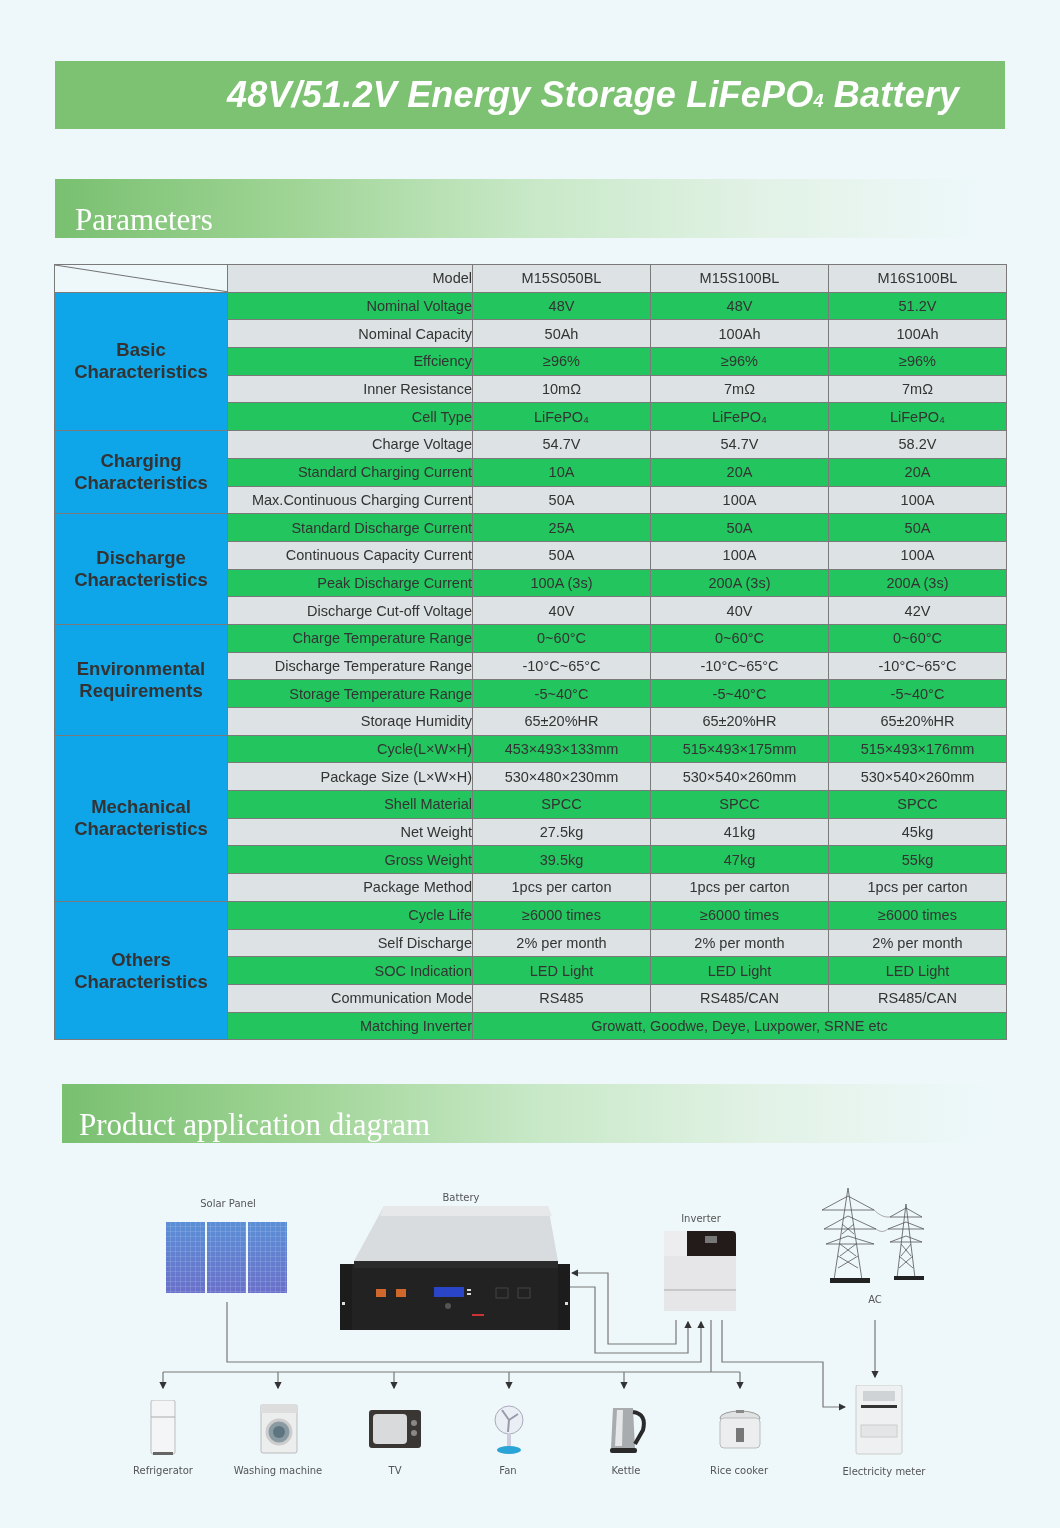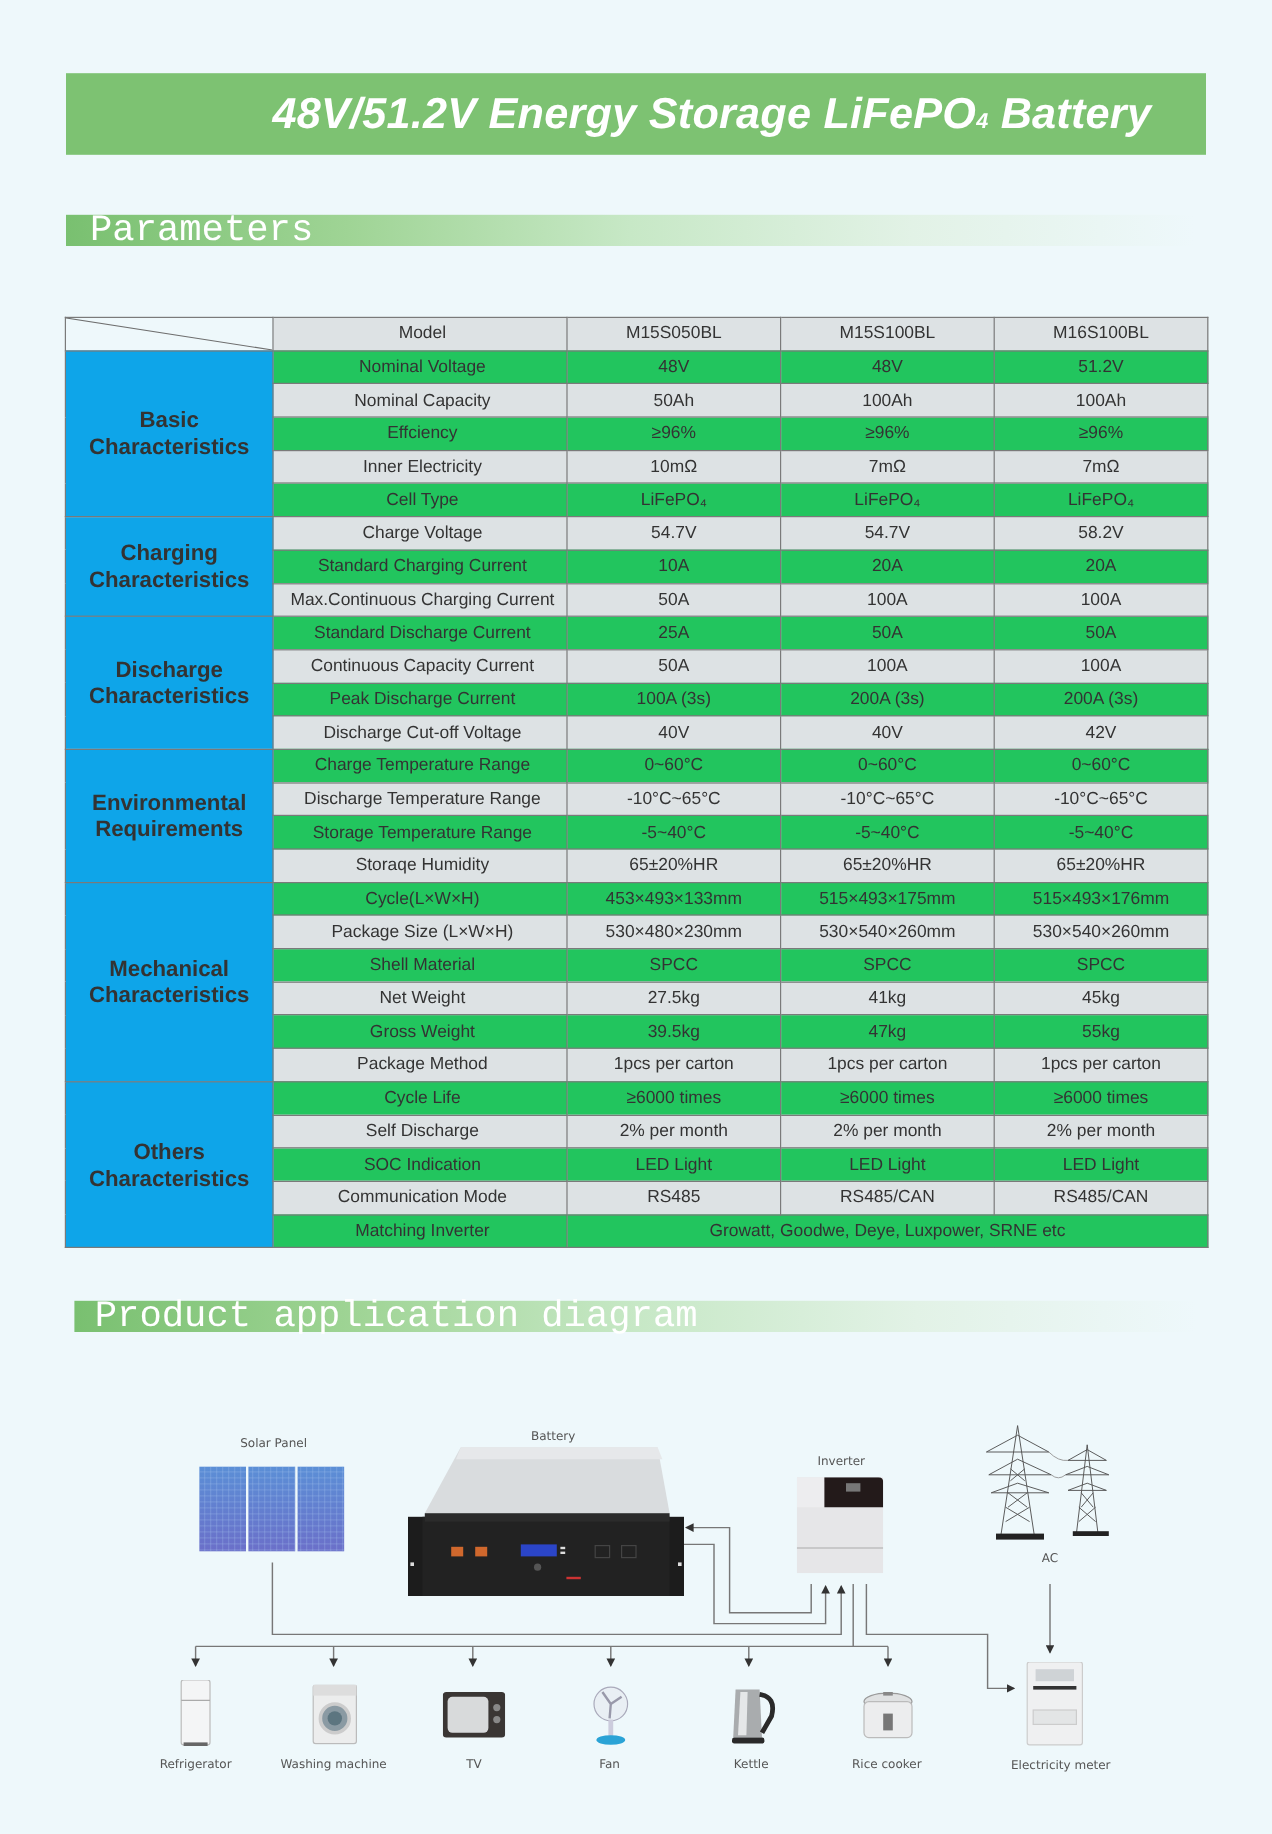--- a/index.html
+++ b/index.html
@@ -8,41 +8,41 @@
 
   .title-banner {
     position: absolute; left: 55px; top: 61px; width: 950px; height: 68px;
     background: #7dc272; color: #fff;
     font-family: "Liberation Sans", sans-serif; font-weight: bold; font-size: 36px;
     display: flex; align-items: center; padding-left: 172px; letter-spacing: 0.2px; font-style: italic;
   }
   .title-banner sub { font-size: 18px; vertical-align: baseline; position: relative; top: 0; }
 
   .section-bar {
-    position: absolute; height: 26px; color: #fff;
-    font-family: Liberation Mono, monospace; font-size: 31px;
-    display: flex; align-items: center;
+    position: absolute; height: 59px; color: #fff;
+    font-family: Liberation Serif, serif; font-size: 31px;
+    display: flex; align-items: flex-end;
     background: linear-gradient(90deg, #79c070 0%, #9fd495 25%, #c7e8c6 50%, #e2f2e6 75%, rgba(238,248,251,0) 100%);
   }
   .sec-params { left: 55px; top: 179px; width: 940px; padding-left: 20px; }
   .sec-diagram { left: 62px; top: 1084px; width: 935px; padding-left: 17px; }
 
   table.spec {
     position: absolute; left: 54px; top: 264px; width: 952px;
     border-collapse: collapse; table-layout: fixed;
     font-family: "Liberation Sans", sans-serif; font-size: 14.5px; color: #333;
   }
   table.spec td {
     border: 1px solid #7a7a7a; height: 27.7px; padding: 0; vertical-align: middle;
   }
   table.spec td.cat {
     background: #0ea5e9; text-align: center; font-weight: bold; font-size: 18.5px;
     line-height: 22px; color: #333;
   }
-  table.spec td.param { padding-left: 4px; text-align: center; }
+  table.spec td.param { padding-left: 4px; text-align: right; }
   table.spec td.val { text-align: center; }
   table.spec tr.shade td.param, table.spec tr.shade td.val { background: #dde2e4; }
   table.spec tr.light td.param, table.spec tr.light td.val { background: #22c55e; }
   td.corner { background: #eef8fb; position: relative; }
   td.corner svg { position: absolute; left: 0; top: 0; width: 100%; height: 100%; }
 
   .diagram { position: absolute; left: 0; top: 1140px; width: 884px; height: 388px; }
   .diagram svg.wires { position: absolute; left: 0; top: 0; }
   .lbl { position: absolute; font-family: "DejaVu Sans", sans-serif; font-size: 10px; color: #555; text-align: center; white-space: nowrap; transform: translateX(-50%); }
   .comp { position: absolute; }
@@ -94,21 +94,21 @@
         <td class="val">100Ah</td>
         <td class="val">100Ah</td>
       </tr>
       <tr class="light">
         <td class="param">Effciency</td>
         <td class="val">≥96%</td>
         <td class="val">≥96%</td>
         <td class="val">≥96%</td>
       </tr>
       <tr class="shade">
-        <td class="param">Inner Electricity</td>
+        <td class="param">Inner Resistance</td>
         <td class="val">10mΩ</td>
         <td class="val">7mΩ</td>
         <td class="val">7mΩ</td>
       </tr>
       <tr class="light">
         <td class="param">Cell Type</td>
         <td class="val">LiFePO₄</td>
         <td class="val">LiFePO₄</td>
         <td class="val">LiFePO₄</td>
       </tr>

